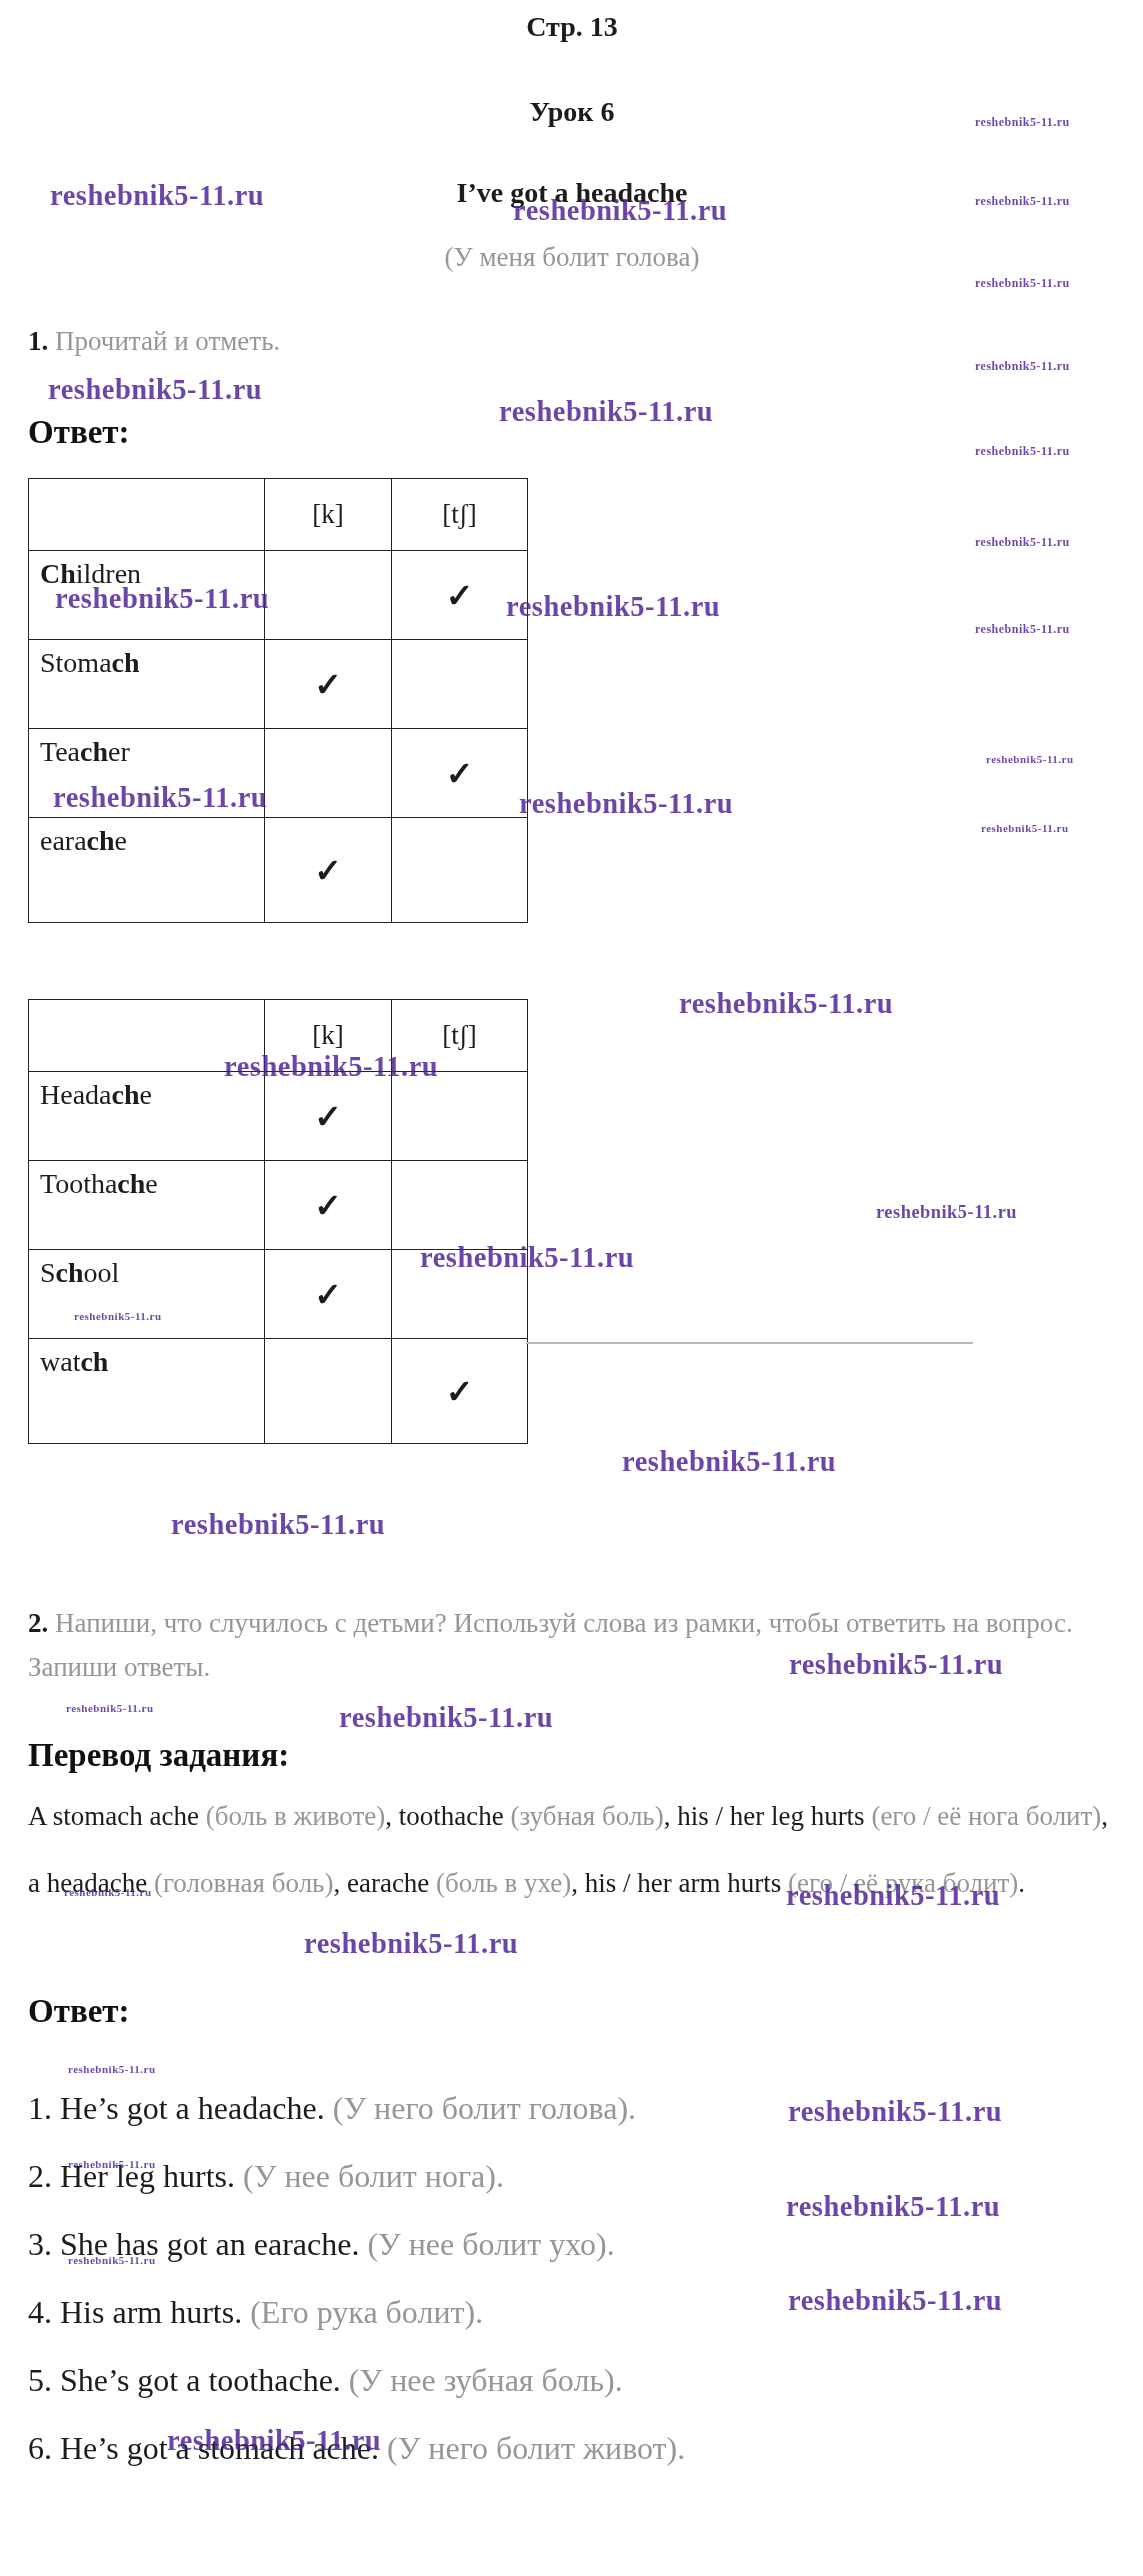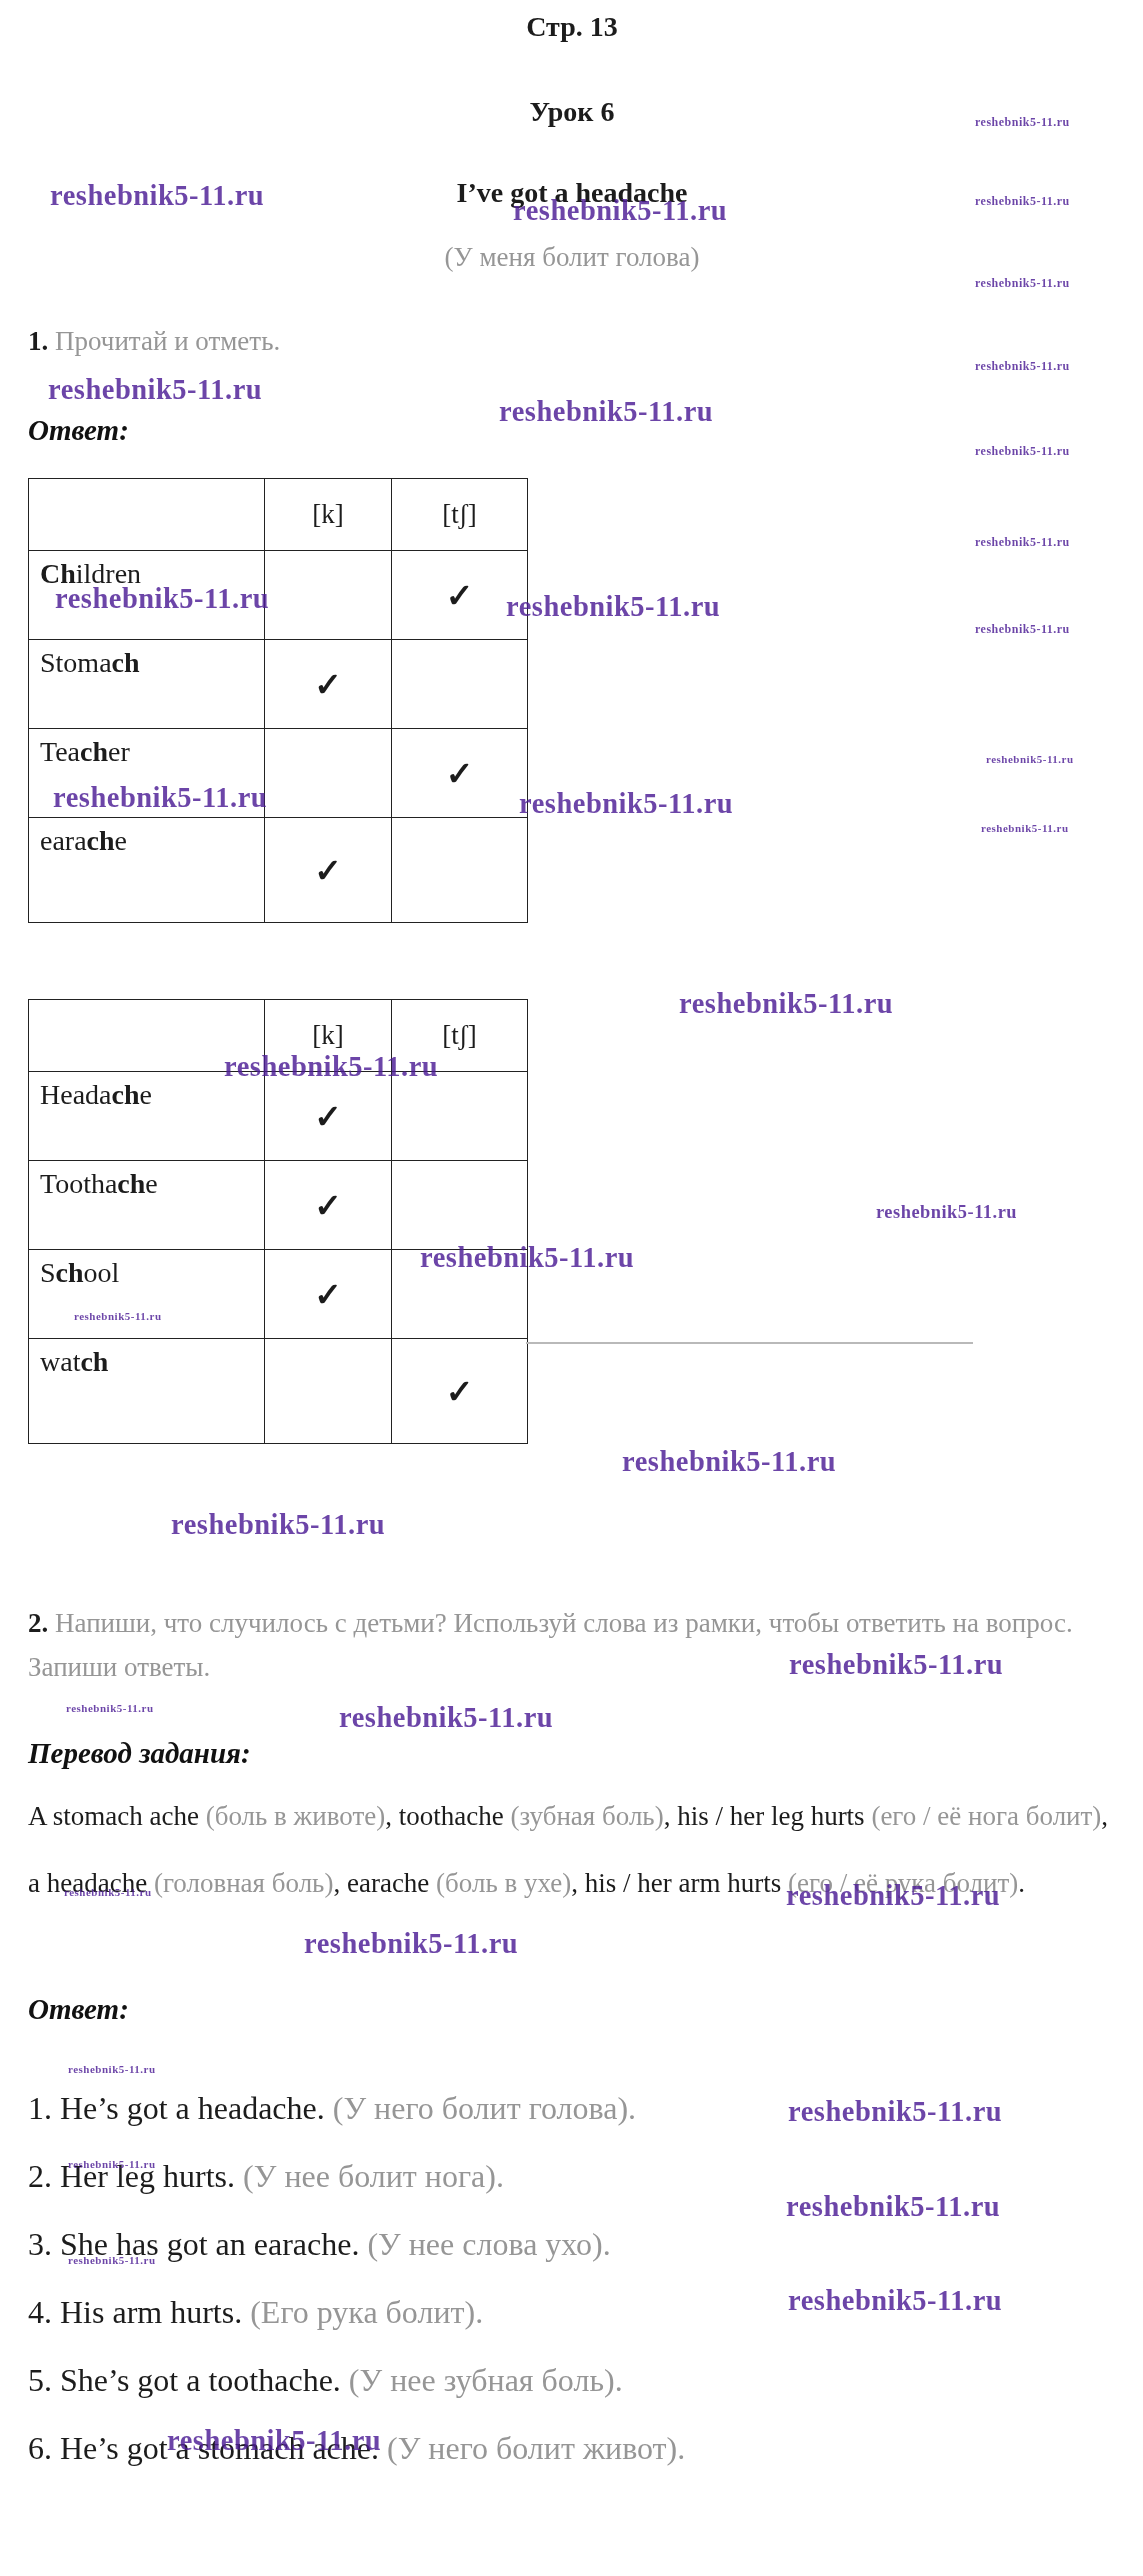--- a/index.html
+++ b/index.html
@@ -9,21 +9,21 @@
     font-family:"Liberation Serif","DejaVu Serif",serif; color:#1c1c1c;
     overflow:hidden;
   }
   .abs { position:absolute; }
   .centered { left:0; width:100%; text-align:center; }
   .h1 { font-weight:bold; font-size:28px; }
   .sub { font-size:27px; color:#969696; }
   .gray { color:#969696; }
   .num { font-weight:bold; color:#1c1c1c; }
   .task-line { font-size:27px; }
-  .bold-label { font-weight:bold; font-size:29px; color:#111;font-style:italic; }
+  .bold-label { font-weight:bold; font-size:33px; color:#111; }
   .task2 { font-size:27px; line-height:44px; }
   .vocab { font-size:27px; line-height:67px; text-align:left; }
   .answers p { font-size:32px; line-height:28px; margin:0 0 40px 0; white-space:nowrap; }
 
   .phon-table { position:absolute; left:28px; border-collapse:collapse; table-layout:fixed; width:499px; }
   .phon-table col.c-word { width:236px; }
   .phon-table col.c-k { width:127px; }
   .phon-table col.c-tsh { width:136px; }
   .phon-table td { border:1.8px solid #222; }
   .phon-table tr { height:89px; }
@@ -131,21 +131,21 @@
 
   <p class="abs bold-label" style="top:1737px;left:28px">Перевод задания:</p>
 
   <p class="abs vocab" style="top:1783px;left:28px;width:1090px"><span>A stomach ache </span><span class="gray">(боль в животе)</span><span>, </span><span>toothache </span><span class="gray">(зубная боль)</span><span>, </span><span>his / her leg hurts </span><span class="gray">(его / её нога болит)</span><span>, </span><span>a headache </span><span class="gray">(головная боль)</span><span>, </span><span>earache </span><span class="gray">(боль в ухе)</span><span>, </span><span>his / her arm hurts </span><span class="gray">(его / её рука болит)</span><span>.</span></p>
 
   <p class="abs bold-label" style="top:1993px;left:28px">Ответ:</p>
 
   <div class="abs answers" style="top:2094px;left:28px;width:1086px">
     <p><span>1.</span><span> He’s got a headache. </span><span class="gray">(У него болит голова).</span></p>
     <p><span>2.</span><span> Her leg hurts. </span><span class="gray">(У нее болит нога).</span></p>
-    <p><span>3.</span><span> She has got an earache. </span><span class="gray">(У нее слова ухо).</span></p>
+    <p><span>3.</span><span> She has got an earache. </span><span class="gray">(У нее болит ухо).</span></p>
     <p><span>4.</span><span> His arm hurts. </span><span class="gray">(Его рука болит).</span></p>
     <p><span>5.</span><span> She’s got a toothache. </span><span class="gray">(У нее зубная боль).</span></p>
     <p><span>6.</span><span> He’s got a stomach ache. </span><span class="gray">(У него болит живот).</span></p>
   </div>
 
   <div id="wm-layer">
       <span class="wm" style="left: 50px; top: 180px; font-size: 28.5px;">reshebnik5-11.ru</span>
       <span class="wm" style="left: 513px; top: 195px; font-size: 28.5px;">reshebnik5-11.ru</span>
       <span class="wm" style="left: 48px; top: 374px; font-size: 28.5px;">reshebnik5-11.ru</span>
       <span class="wm" style="left: 499px; top: 396px; font-size: 28.5px;">reshebnik5-11.ru</span>

